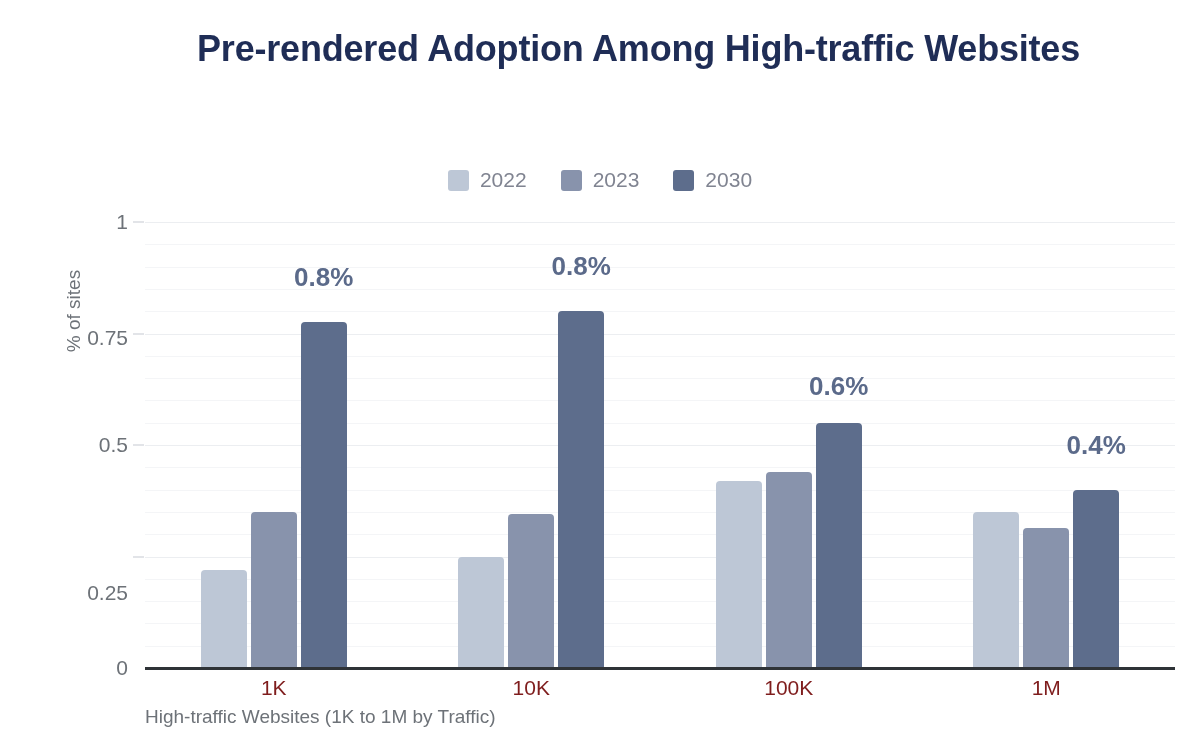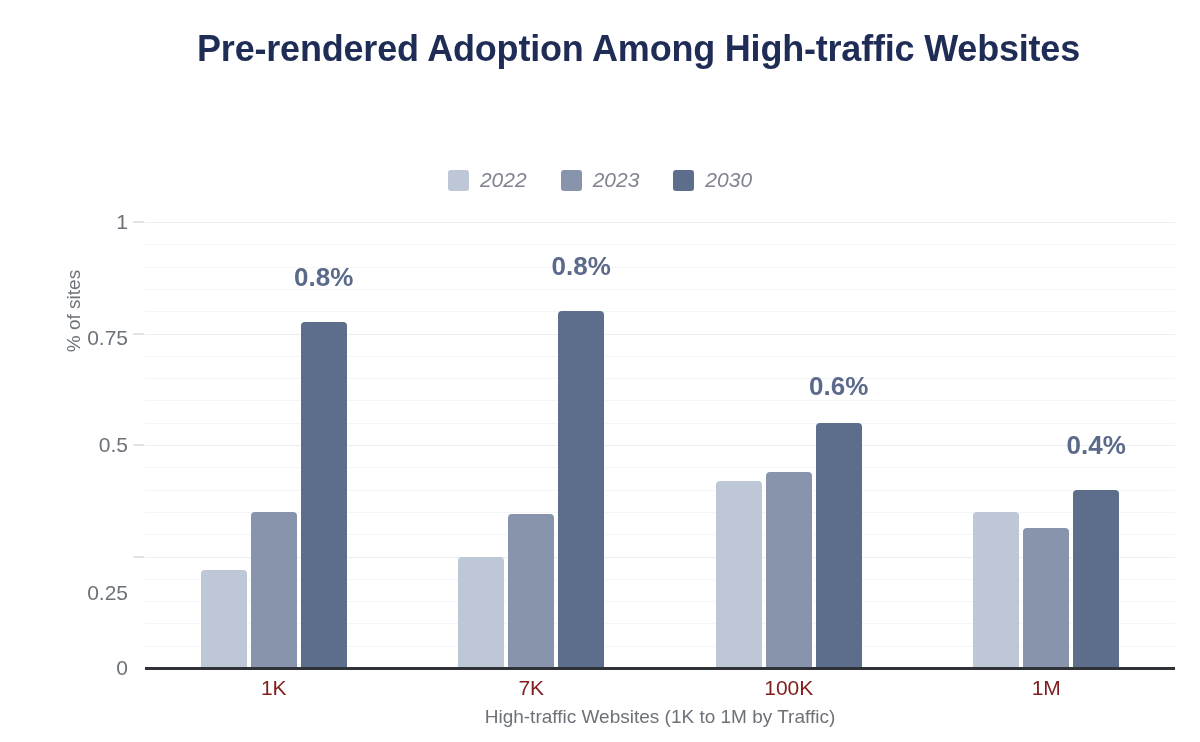--- a/index.html
+++ b/index.html
@@ -54,21 +54,20 @@
     width: 1200px;
     display: flex;
     justify-content: center;
     align-items: center;
     gap: 34px;
   }
   .legend-item {
     display: flex;
     align-items: center;
     gap: 11px;
-    font-style: italic;
   }
   .legend-swatch {
     width: 21px;
     height: 21px;
     border-radius: 3px;
     display: block;
   }
   .legend-label {
     font-size: 21px;
     color: #808491;
@@ -155,21 +154,20 @@
     font-size: 21px;
     color: #7f1d1d;
     transform: translateX(-50%);
     white-space: nowrap;
   }
   .x-axis-title {
     position: absolute;
     left: 145px;
     top: 706px;
     width: 1030px;
-    text-align: center;
     font-size: 19px;
     color: #6d7278;
   }
 </style>
 </head>
 <body>
 
 <div id="chart-root">
 
   <div class="chart-title">Pre-rendered Adoption Among High-traffic Websites</div>
@@ -237,21 +235,21 @@
       <div class="bar" style="left: 670.75px; width: 46px; height: 245.3px; background: rgb(93, 109, 140);"></div>
       <div class="bar" style="left: 828.25px; width: 46px; height: 156.1px; background: rgb(189, 199, 214);"></div>
       <div class="bar" style="left: 878.25px; width: 46px; height: 140.49px; background: rgb(136, 147, 172);"></div>
       <div class="bar" style="left: 928.25px; width: 46px; height: 178.4px; background: rgb(93, 109, 140);"></div>
     </div>
 
   <div class="axis-line"></div>
 
   <div id="x-axis">
       <div class="xtick-label" style="left: 273.75px;">1K</div>
-      <div class="xtick-label" style="left: 531.25px;">7K</div>
+      <div class="xtick-label" style="left: 531.25px;">10K</div>
       <div class="xtick-label" style="left: 788.75px;">100K</div>
       <div class="xtick-label" style="left: 1046.25px;">1M</div>
     </div>
 
   <div class="x-axis-title">High-traffic Websites (1K to 1M by Traffic)</div>
 
   <div id="data-labels">
       <div class="data-label" style="left: 323.75px; top: 262.35px;">0.8%</div>
       <div class="data-label" style="left: 581.25px; top: 251.2px;">0.8%</div>
       <div class="data-label" style="left: 838.75px; top: 371px;">0.6%</div>

